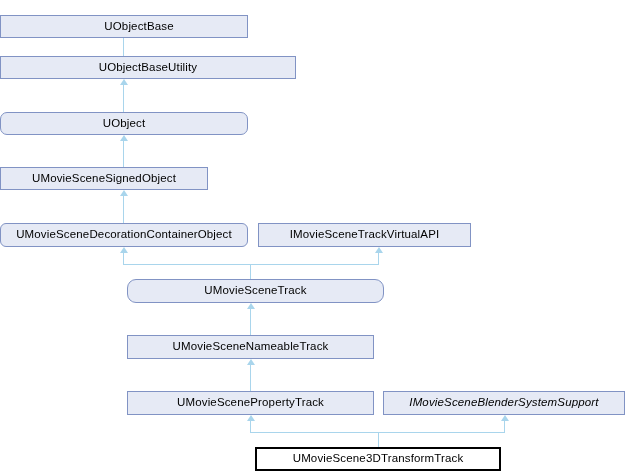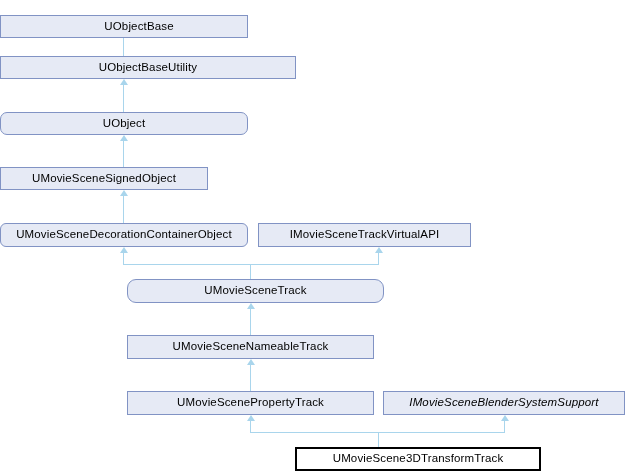--- a/index.html
+++ b/index.html
@@ -26,21 +26,20 @@
     display: flex;
     align-items: center;
     justify-content: center;
     white-space: nowrap;
     letter-spacing: 0.15px;
   }
   .node.leaf {
     border: 2px solid #000000;
     background: #ffffff;
     font-weight: normal;
-    margin-left: 40px;
   }
   .edge {
     position: absolute;
     background: #a9d5ec;
   }
   .edge.v { width: 1px; }
   .edge.h { height: 1px; }
   .arrow {
     position: absolute;
     width: 0;

